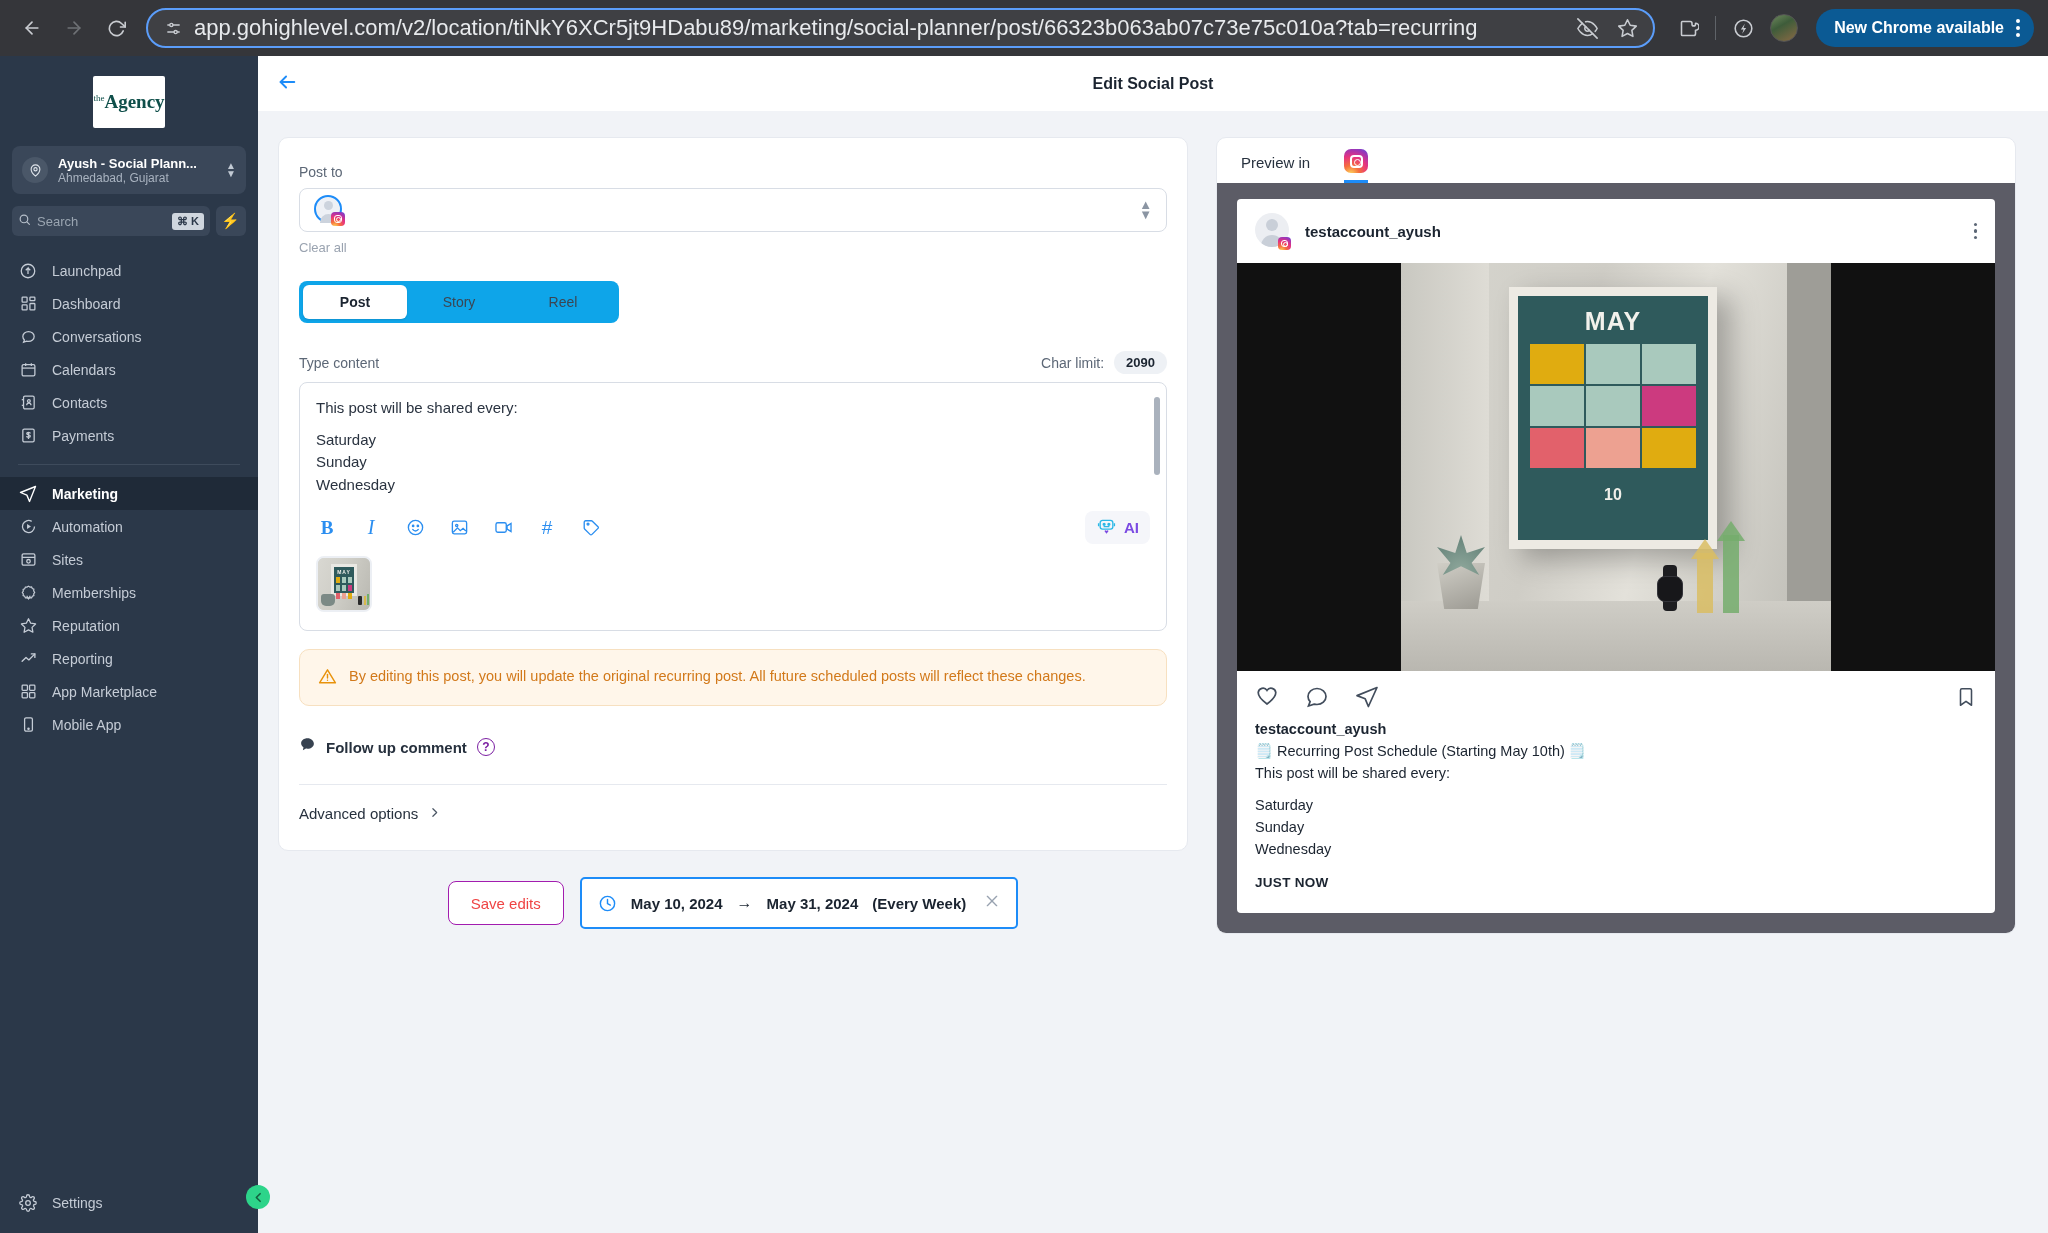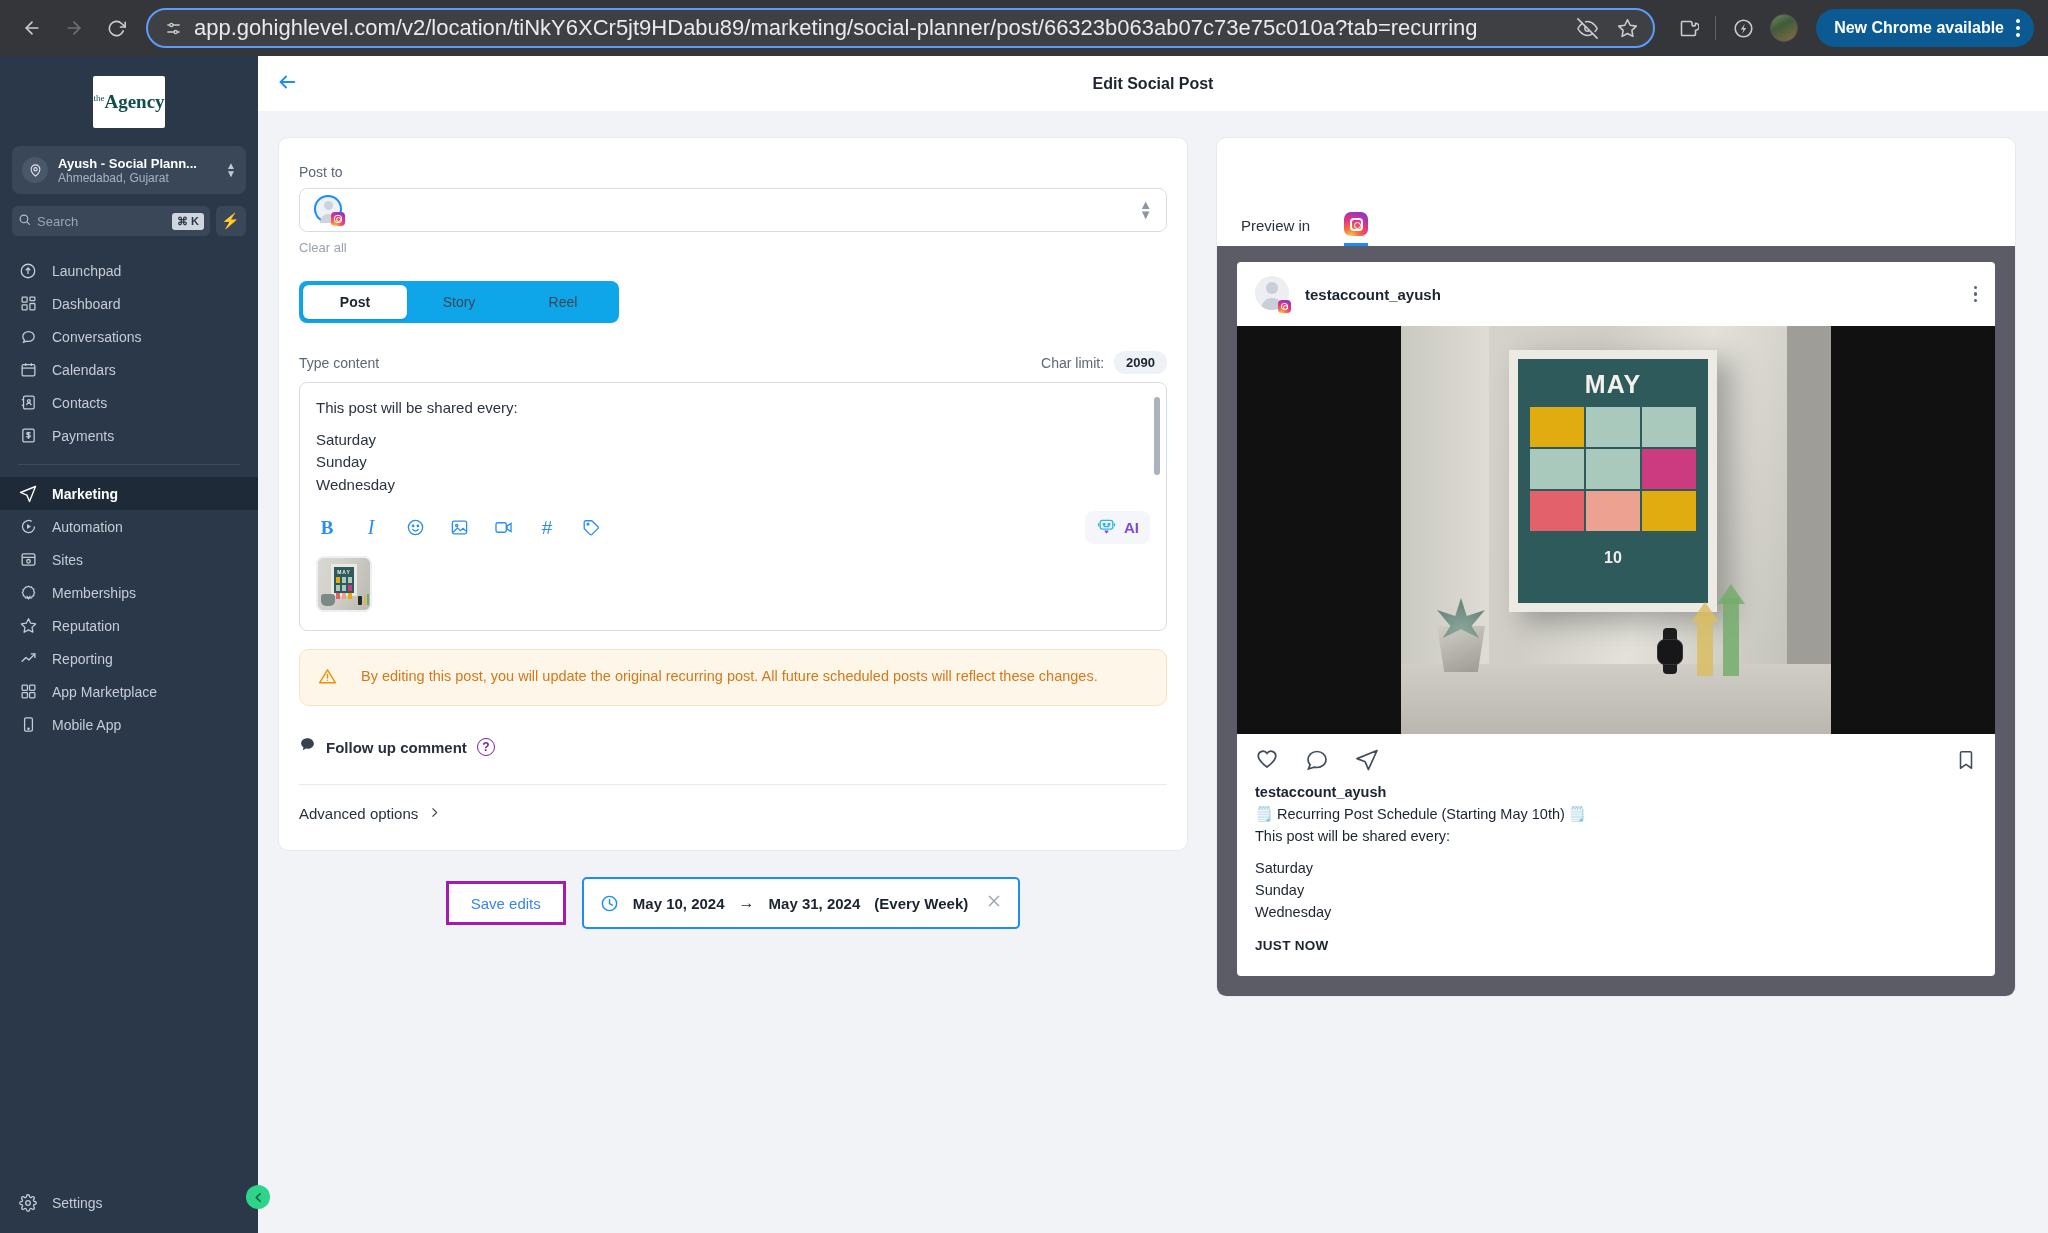--- a/index.html
+++ b/index.html
@@ -255,59 +255,59 @@
   .poster-frame {
     position: absolute; background: #2f5a5c; border: 3px solid #e9e8e3;
   }
   .poster-title { color: #f2f1ec; font-weight: 700; text-align: center; letter-spacing: 1px;}
   .poster-grid { display: grid; grid-template-columns: repeat(3,1fr); gap: 2px;}
   .pc { }
 
   .warn {
     margin-top: 18px; background: #fff6ea; border: 1px solid #f7e0c0;
     border-radius: 10px; padding: 16px 18px;
-    display: flex; gap: 24px; align-items: flex-start;
+    display: flex; gap: 12px; align-items: flex-start;
   }
   .warn-ic { color: #e8920b; font-size: 18px; line-height: 1; margin-top: 1px;}
   .warn-txt { color: #d2791a; font-size: 14.5px; line-height: 1.5;}
 
   .followup { display: flex; align-items: center; gap: 10px; margin-top: 30px; }
   .fu-bubble { color: #374250; font-size: 17px; }
   .fu-label { font-size: 15px; color: #27313e; font-weight: 600;}
   .qmark {
     width: 18px; height: 18px; border: 1.6px solid #7b1fa2; border-radius: 50%;
     color: #7b1fa2; font-size: 12px; font-weight: 700;
     display: flex; align-items: center; justify-content: center;
   }
   .hr { height: 1px; background: #e6e9ef; margin: 26px 0 0 0;}
   .adv { display: flex; align-items: center; gap: 10px; padding: 20px 0 4px 0; font-size: 15px; color: #27313e;}
   .adv .chev { color: #4a5564; font-size: 15px;}
 
   .bottom-bar { display: flex; align-items: center; justify-content: center; gap: 16px; margin-top: 26px; }
   .save-btn {
-    background: #fff; border: 3px solid #a21caf; border-radius: 0;
-    height: 44px; padding: 0 22px; font-size: 15px; color: #3b82f6;
+    background: #fff; border: 1px solid #a21caf; border-radius: 8px;
+    height: 44px; padding: 0 22px; font-size: 15px; color: #ef4444;
     display: flex; align-items: center;
   }
   .date-chip {
     border: 2px solid #1d8cf8; border-radius: 5px; background: #fff;
     height: 52px; display: flex; align-items: center; gap: 14px;
     padding: 0 16px; font-size: 15px; color: #1b2430; font-weight: 600;
   }
   .date-chip .clock { color: #1d8cf8; font-size: 18px; display:flex; }
   .date-chip .arrow { color: #1b2430; font-size: 16px; }
   .date-chip .x { color: #98a2b0; font-size: 19px; margin-left: 4px;}
 
   
   .right-col { flex: 1 1 auto; min-width: 0; }
   .preview-card {
     background: #fff; border-radius: 10px; border: 1px solid #e6e9ef;
     overflow: hidden;
   }
-  .preview-head { display: flex; align-items: flex-end; gap: 34px; padding: 22px 24px 0 24px; height: 62px; margin-top: 46px;}
+  .preview-head { display: flex; align-items: flex-end; gap: 34px; padding: 22px 24px 0 24px; height: 45px;}
   .preview-head .ptxt { font-size: 15px; color: #27313e; padding-bottom: 12px;}
   .ig-tab { padding-bottom: 7px; border-bottom: 3px solid #1d8cf8; display: flex;}
   .ig-tile {
     width: 24px; height: 24px; border-radius: 7px;
     background: radial-gradient(circle at 28% 105%, #fdd85d 0%, #f6703c 28%, #e6337f 58%, #9b36b7 82%, #5a4ee0 100%);
     display: flex; align-items: center; justify-content: center;
   }
   .ig-tile span { width: 13px; height: 13px; border: 2px solid #fff; border-radius: 4px; display: block; position: relative;}
   .ig-tile span::after { content:""; position:absolute; width:5px;height:5px;border:1.7px solid #fff;border-radius:50%; top:2px;left:2px;}
 

